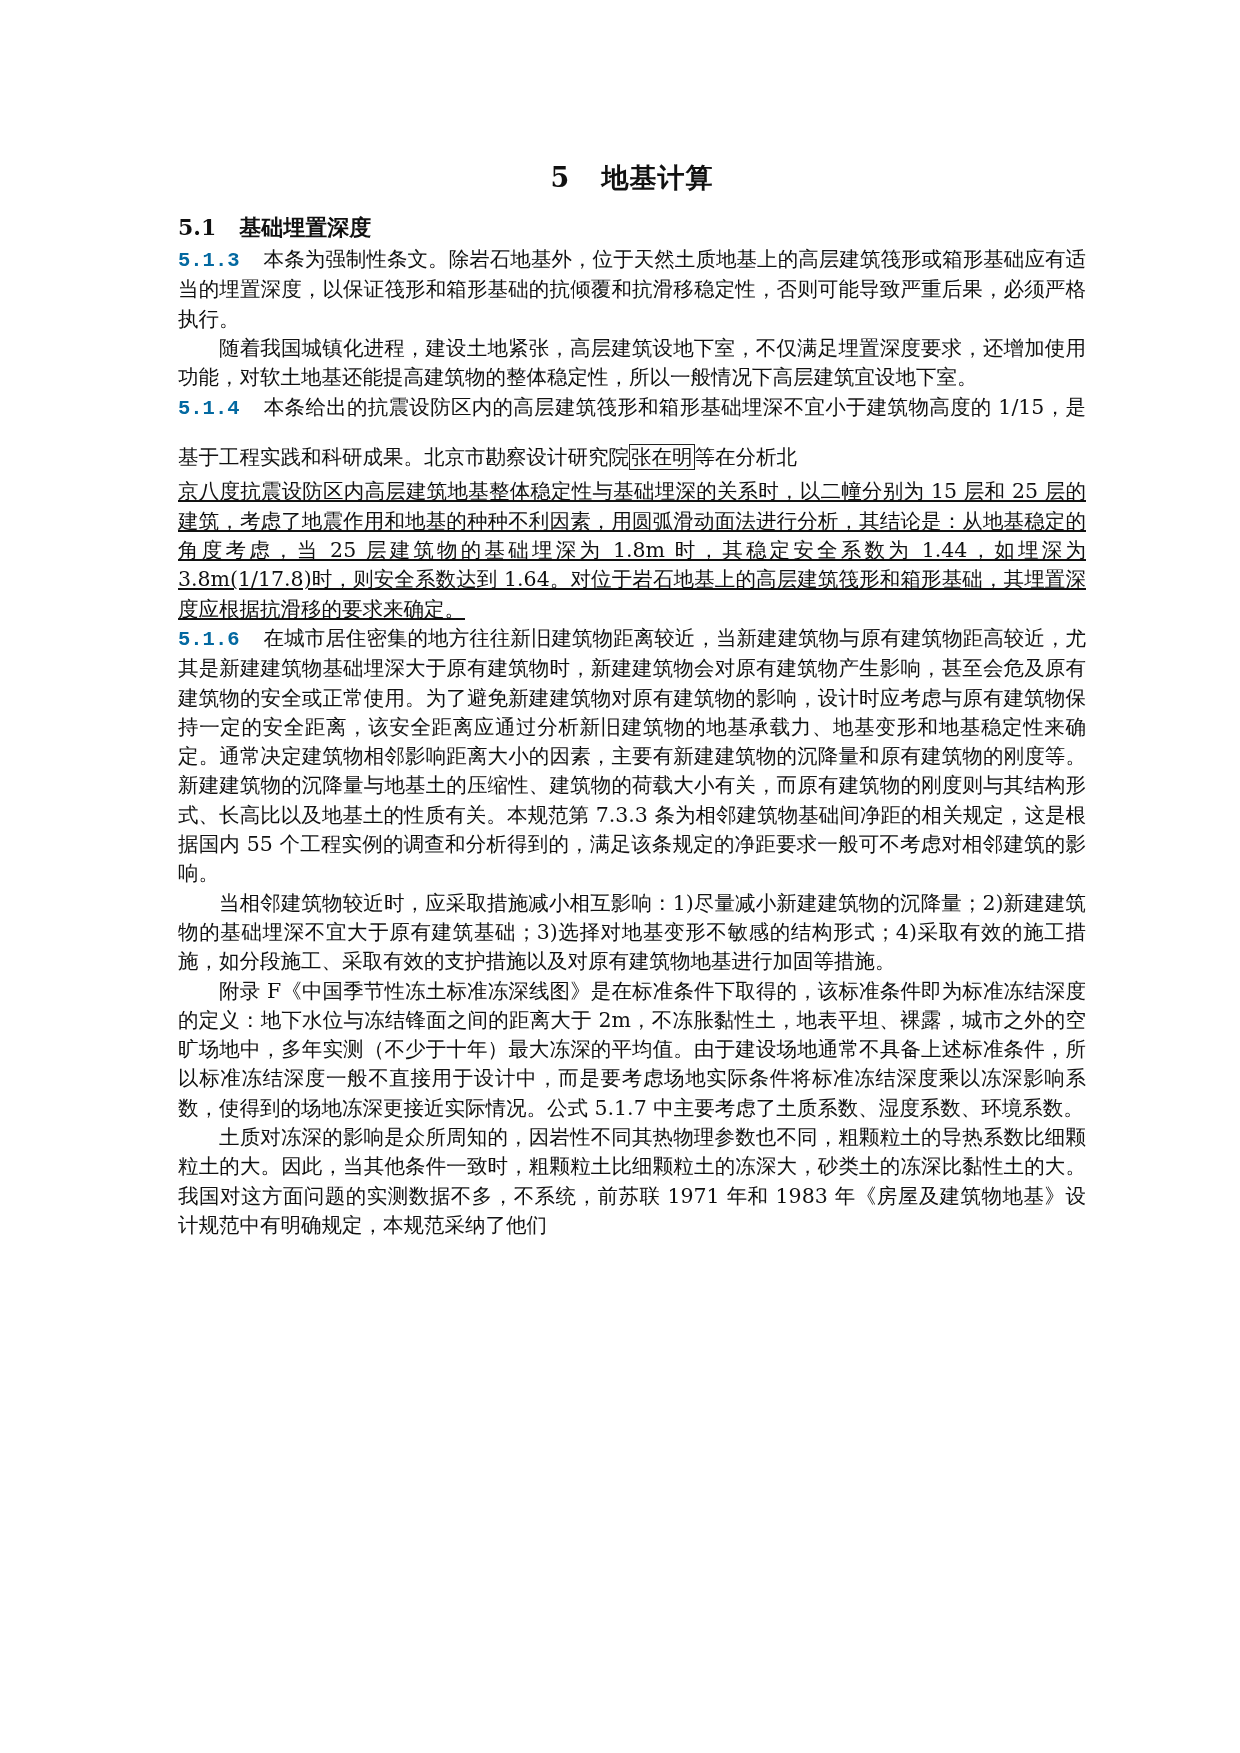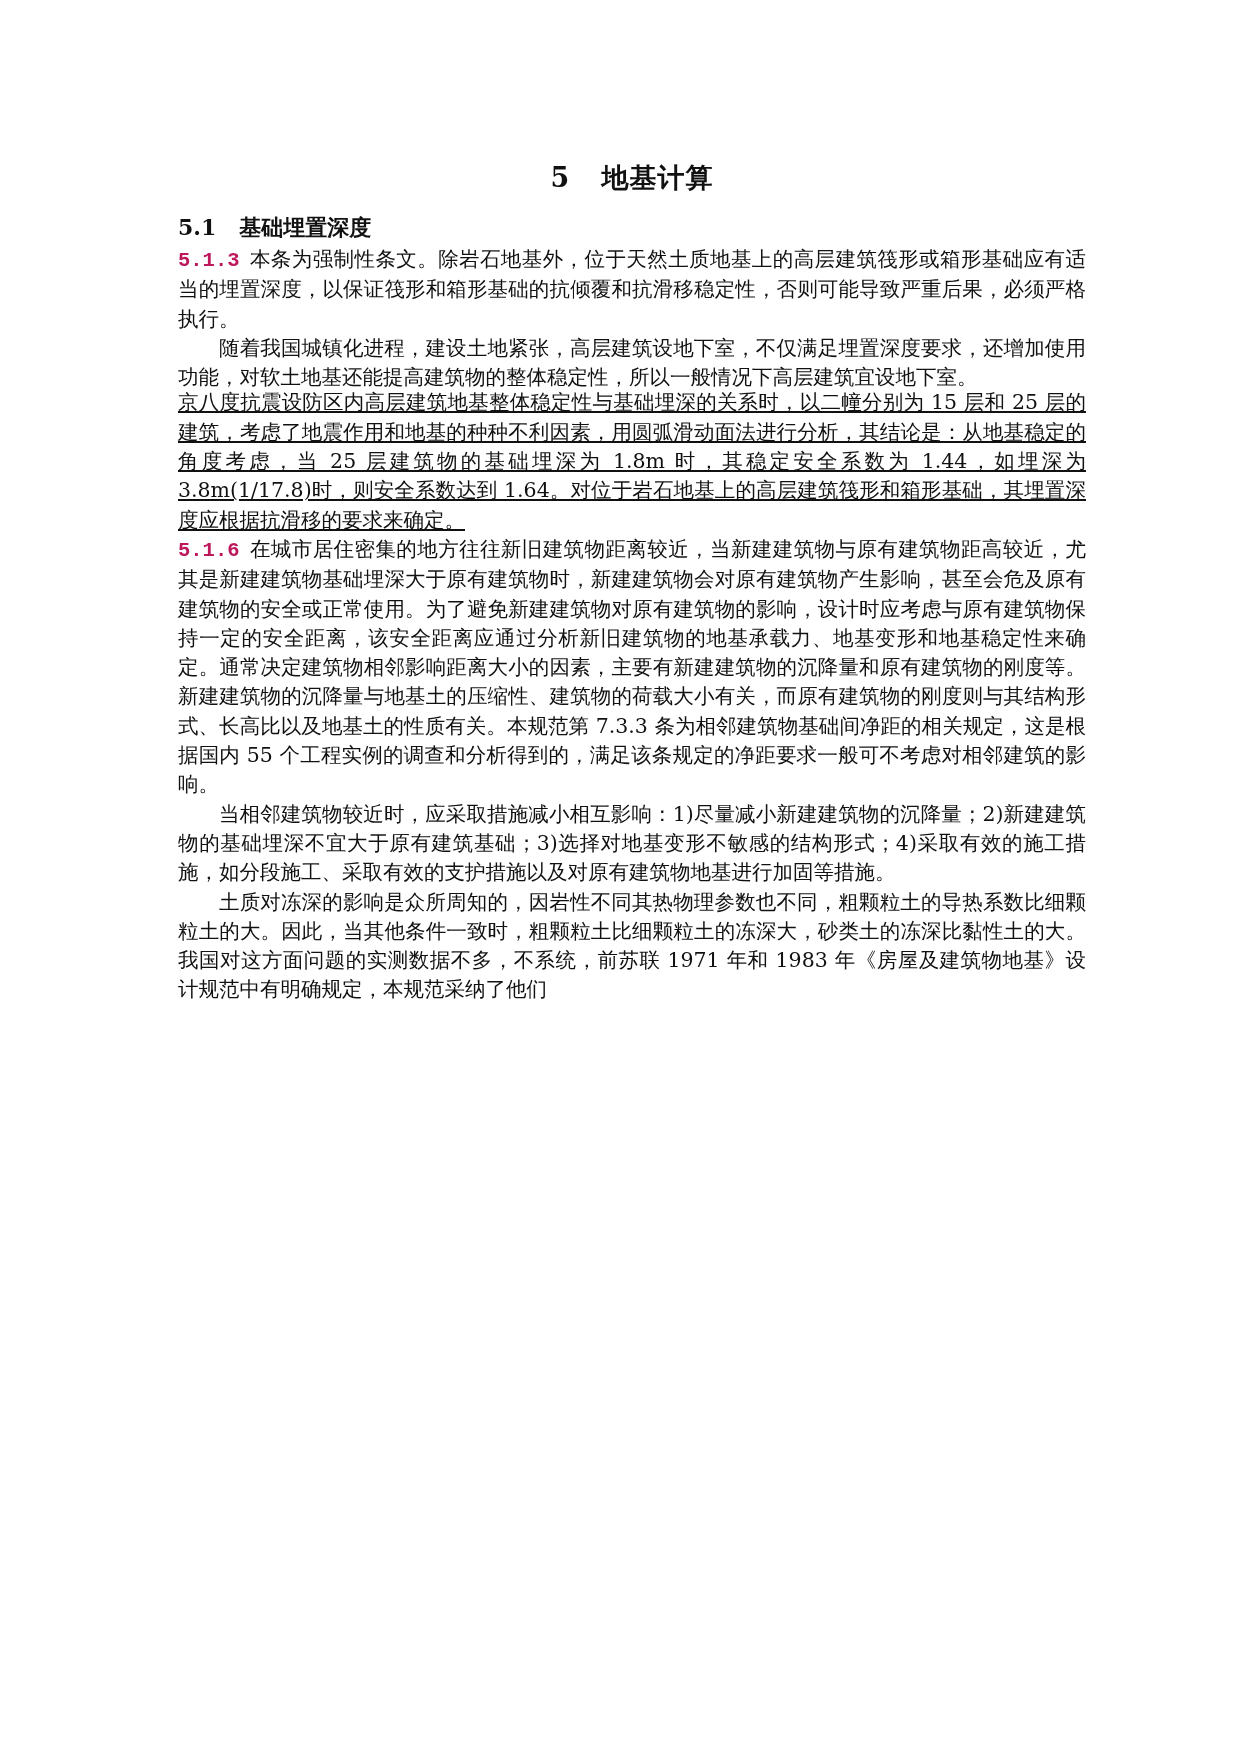--- a/index.html
+++ b/index.html
@@ -7,41 +7,43 @@
          font-family: "DejaVu Serif", "Liberation Serif", serif; color: #111; }
   .page { position: absolute; left: 178px; top: 0; width: 908px; }
   .chapter-title { position: absolute; top: 160px; left: 0; width: 908px; text-align: center;
                    font-size: 27px; font-weight: bold; letter-spacing: 1px; }
   .section-title { position: absolute; top: 213px; left: 0; width: 908px; text-align: left;
                    font-size: 22px; font-weight: bold; }
   .body { position: absolute; top: 245px; left: 0; width: 908px; font-size: 20.5px; line-height: 29.3px;
           text-align: justify; }
   p { margin: 0; }
   .indent { text-indent: 2em; }
-  .clause-num { color: #be185d; font-weight: bold; margin-right: 10px; font-family: "Liberation Mono", "DejaVu Sans Mono", monospace; }
+  .clause-num { color: #0369a1; font-weight: bold; margin-right: 24px; font-family: "Liberation Mono", "DejaVu Sans Mono", monospace; }
   .loose { line-height: 48px; margin-top: 0; }
   .boxed { border: 1px solid #222; padding: 0 1px; }
   .after-loose { margin-top: -6px; }
 </style>
 </head>
 <body>
 
 <div class="page">
   <div class="chapter-title">
     <span>5</span>&nbsp;&nbsp;&nbsp;<span>地基计算</span>
   </div>
   <div class="section-title">
     <span>5.1</span>&nbsp;&nbsp;&nbsp;<span>基础埋置深度</span>
   </div>
 
   <div class="body">
 
     <p><span class="clause-num">5.1.3</span><span>本条为强制性条文。除岩石地基外，位于天然土质地基上的高层建筑筏形或箱形基础应有适当的埋置深度，以保证筏形和箱形基础的抗倾覆和抗滑移稳定性，否则可能导致严重后果，必须严格执行。</span></p>
     <p class="indent">随着我国城镇化进程，建设土地紧张，高层建筑设地下室，不仅满足埋置深度要求，还增加使用功能，对软土地基还能提高建筑物的整体稳定性，所以一般情况下高层建筑宜设地下室。</p>
 
+    <p class="loose" style="margin-top:-9px;"><span class="clause-num">5.1.4</span><span>本条给出的抗震设防区内的高层建筑筏形和箱形基础埋深不宜小于建筑物高度的 1/15，是基于工程实践和科研成果。北京市勘察设计研究院</span><span class="boxed">张在明</span><span>等在分析北</span></p>
     <p class="after-loose" style="margin-top:-4px;text-decoration:underline;">京八度抗震设防区内高层建筑地基整体稳定性与基础埋深的关系时，以二幢分别为 15 层和 25 层的建筑，考虑了地震作用和地基的种种不利因素，用圆弧滑动面法进行分析，其结论是：从地基稳定的角度考虑，当 25 层建筑物的基础埋深为 1.8m 时，其稳定安全系数为 1.44，如埋深为 3.8m(1/17.8)时，则安全系数达到 1.64。对位于岩石地基上的高层建筑筏形和箱形基础，其埋置深度应根据抗滑移的要求来确定。</p>
 
     <p><span class="clause-num">5.1.6</span><span>在城市居住密集的地方往往新旧建筑物距离较近，当新建建筑物与原有建筑物距高较近，尤其是新建建筑物基础埋深大于原有建筑物时，新建建筑物会对原有建筑物产生影响，甚至会危及原有建筑物的安全或正常使用。为了避免新建建筑物对原有建筑物的影响，设计时应考虑与原有建筑物保持一定的安全距离，该安全距离应通过分析新旧建筑物的地基承载力、地基变形和地基稳定性来确定。通常决定建筑物相邻影响距离大小的因素，主要有新建建筑物的沉降量和原有建筑物的刚度等。新建建筑物的沉降量与地基土的压缩性、建筑物的荷载大小有关，而原有建筑物的刚度则与其结构形式、长高比以及地基土的性质有关。本规范第 7.3.3 条为相邻建筑物基础间净距的相关规定，这是根据国内 55 个工程实例的调查和分析得到的，满足该条规定的净距要求一般可不考虑对相邻建筑的影响。</span></p>
     <p class="indent">当相邻建筑物较近时，应采取措施减小相互影响：1)尽量减小新建建筑物的沉降量；2)新建建筑物的基础埋深不宜大于原有建筑基础；3)选择对地基变形不敏感的结构形式；4)采取有效的施工措施，如分段施工、采取有效的支护措施以及对原有建筑物地基进行加固等措施。</p>
 
+    <p class="indent">附录 F《中国季节性冻土标准冻深线图》是在标准条件下取得的，该标准条件即为标准冻结深度的定义：地下水位与冻结锋面之间的距离大于 2m，不冻胀黏性土，地表平坦、裸露，城市之外的空旷场地中，多年实测（不少于十年）最大冻深的平均值。由于建设场地通常不具备上述标准条件，所以标准冻结深度一般不直接用于设计中，而是要考虑场地实际条件将标准冻结深度乘以冻深影响系数，使得到的场地冻深更接近实际情况。公式 5.1.7 中主要考虑了土质系数、湿度系数、环境系数。</p>
     <p class="indent">土质对冻深的影响是众所周知的，因岩性不同其热物理参数也不同，粗颗粒土的导热系数比细颗粒土的大。因此，当其他条件一致时，粗颗粒土比细颗粒土的冻深大，砂类土的冻深比黏性土的大。我国对这方面问题的实测数据不多，不系统，前苏联 1971 年和 1983 年《房屋及建筑物地基》设计规范中有明确规定，本规范采纳了他们</p>
   </div>
 </div>
 
 </body></html>

